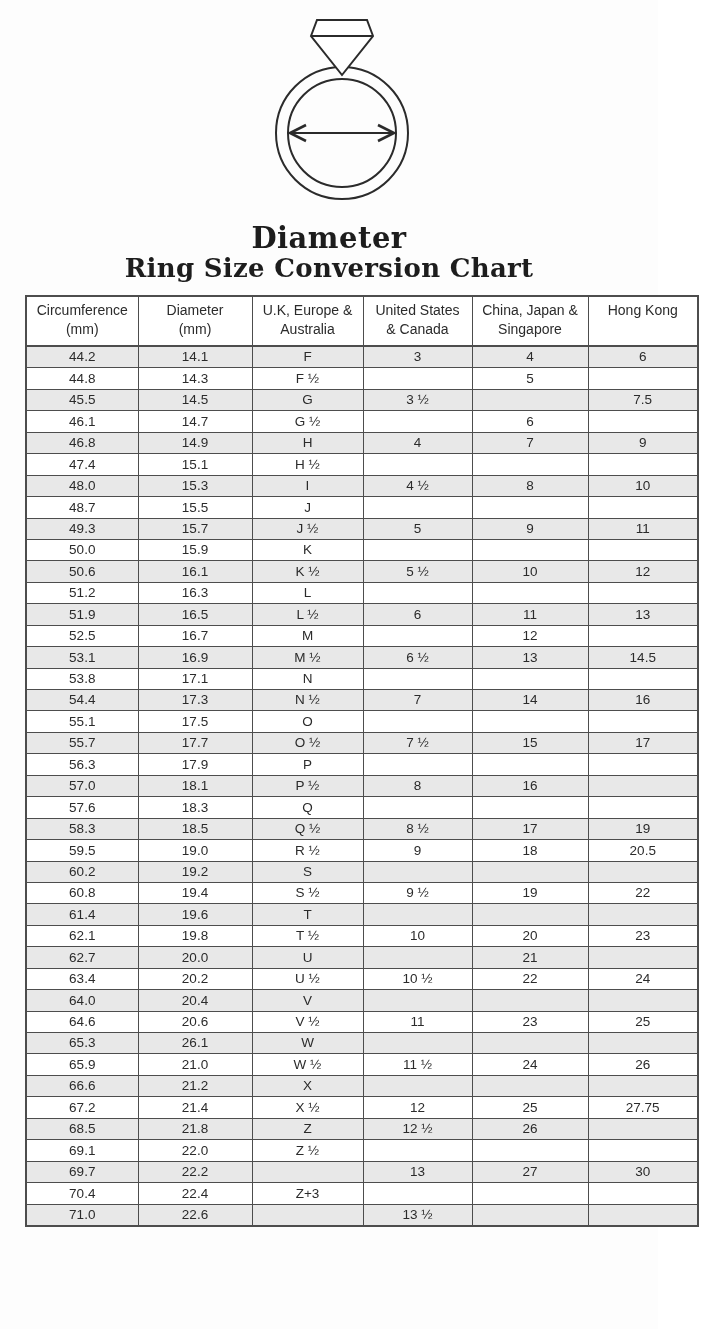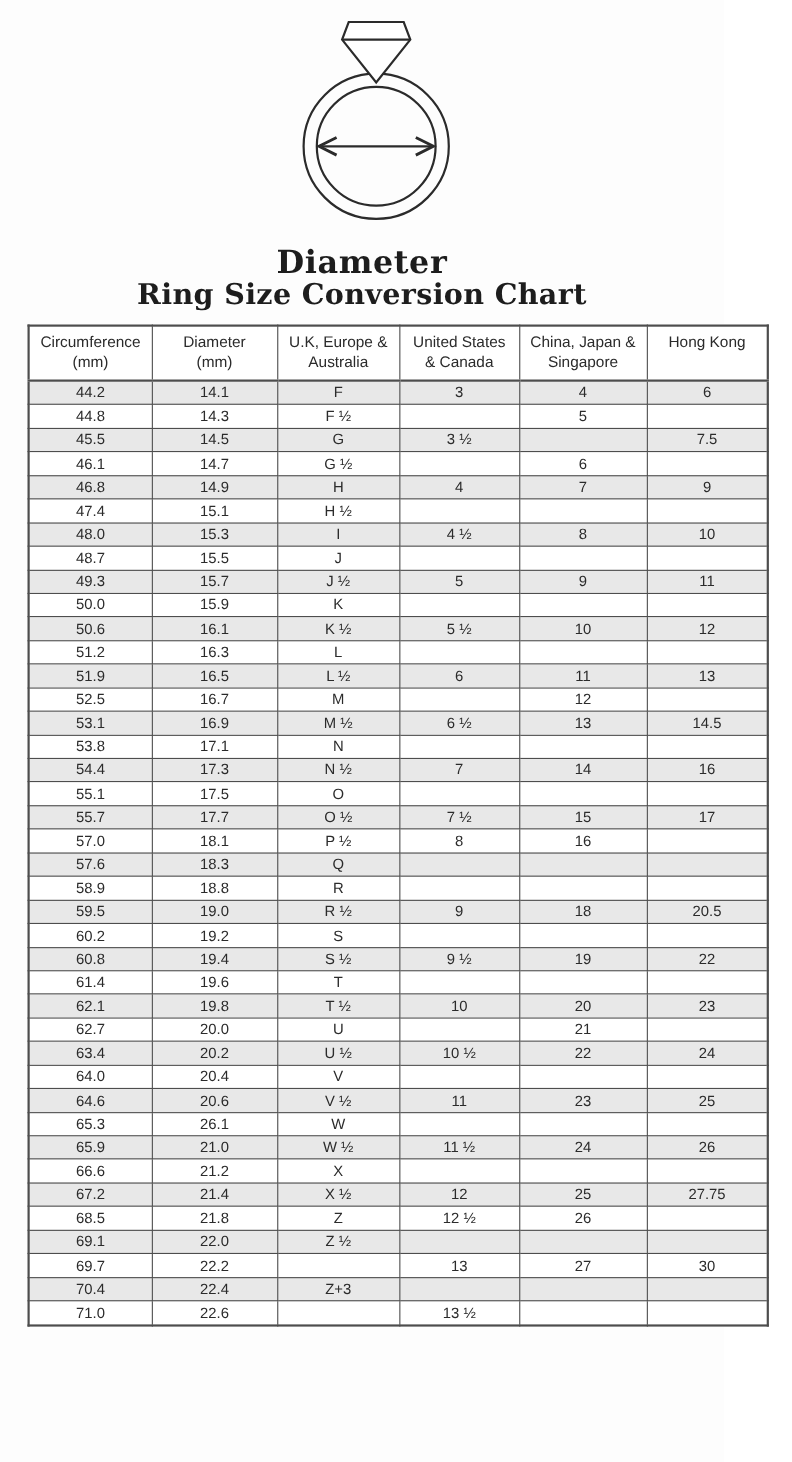--- a/index.html
+++ b/index.html
@@ -291,42 +291,50 @@
         </tr>
         <tr>
           <td>55.7</td>
           <td>17.7</td>
           <td>O ½</td>
           <td>7 ½</td>
           <td>15</td>
           <td>17</td>
         </tr>
         <tr>
+          <td>56.3</td>
+          <td>17.9</td>
+          <td>P</td>
+          <td></td>
+          <td></td>
+          <td></td>
+        </tr>
+        <tr>
           <td>57.0</td>
           <td>18.1</td>
           <td>P ½</td>
           <td>8</td>
           <td>16</td>
           <td></td>
         </tr>
         <tr>
           <td>57.6</td>
           <td>18.3</td>
           <td>Q</td>
           <td></td>
           <td></td>
           <td></td>
         </tr>
         <tr>
-          <td>58.9</td>
-          <td>18.8</td>
-          <td>R</td>
-          <td></td>
-          <td></td>
-          <td></td>
+          <td>58.3</td>
+          <td>18.5</td>
+          <td>Q ½</td>
+          <td>8 ½</td>
+          <td>17</td>
+          <td>19</td>
         </tr>
         <tr>
           <td>59.5</td>
           <td>19.0</td>
           <td>R ½</td>
           <td>9</td>
           <td>18</td>
           <td>20.5</td>
         </tr>
         <tr>

